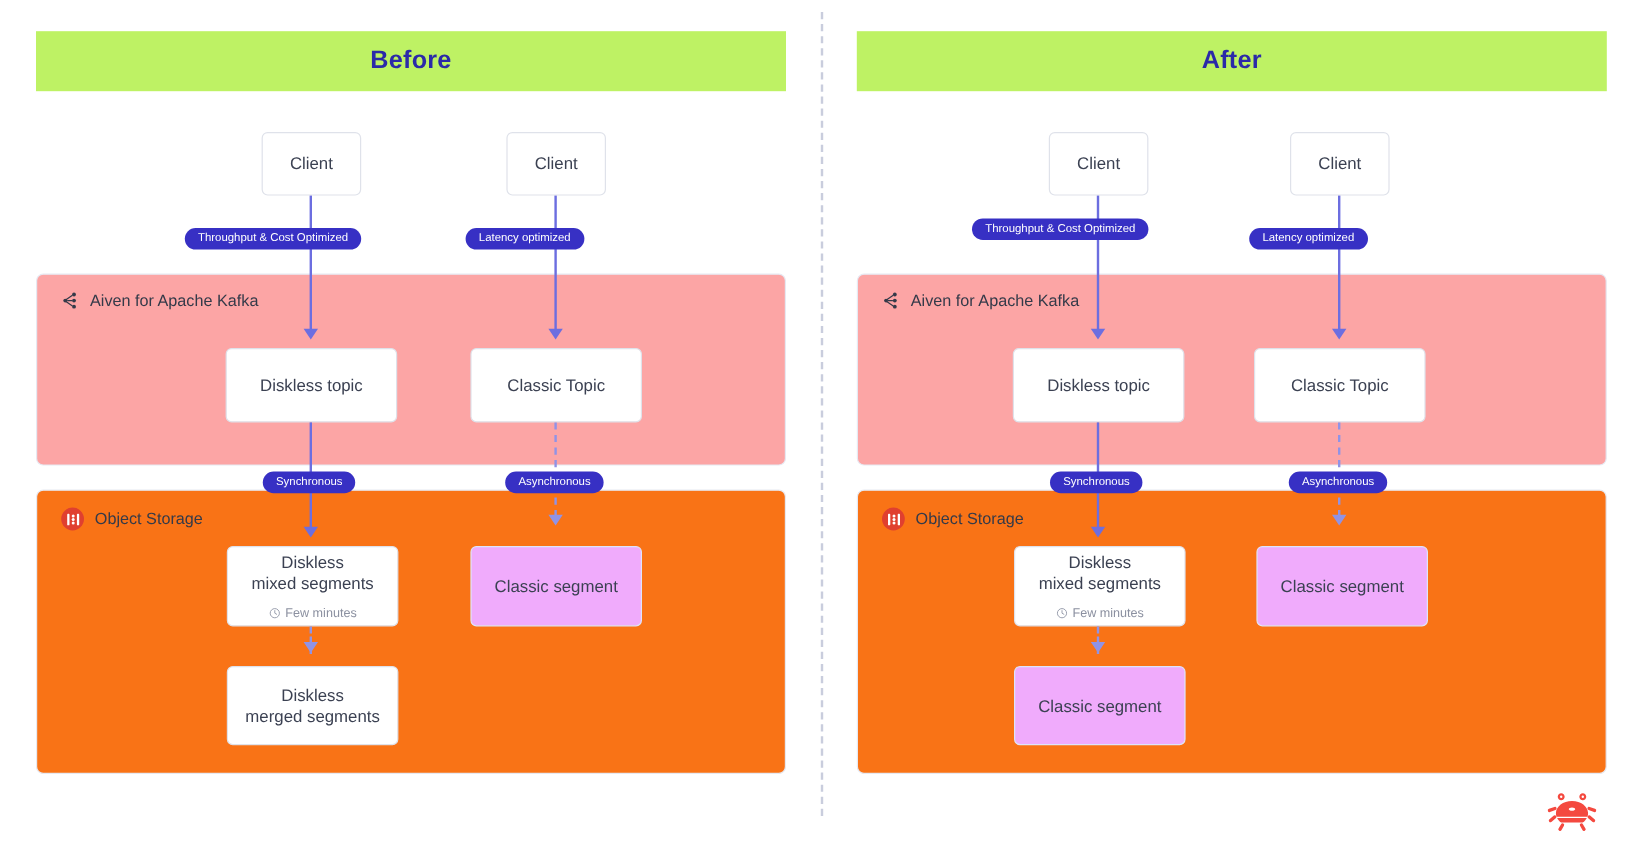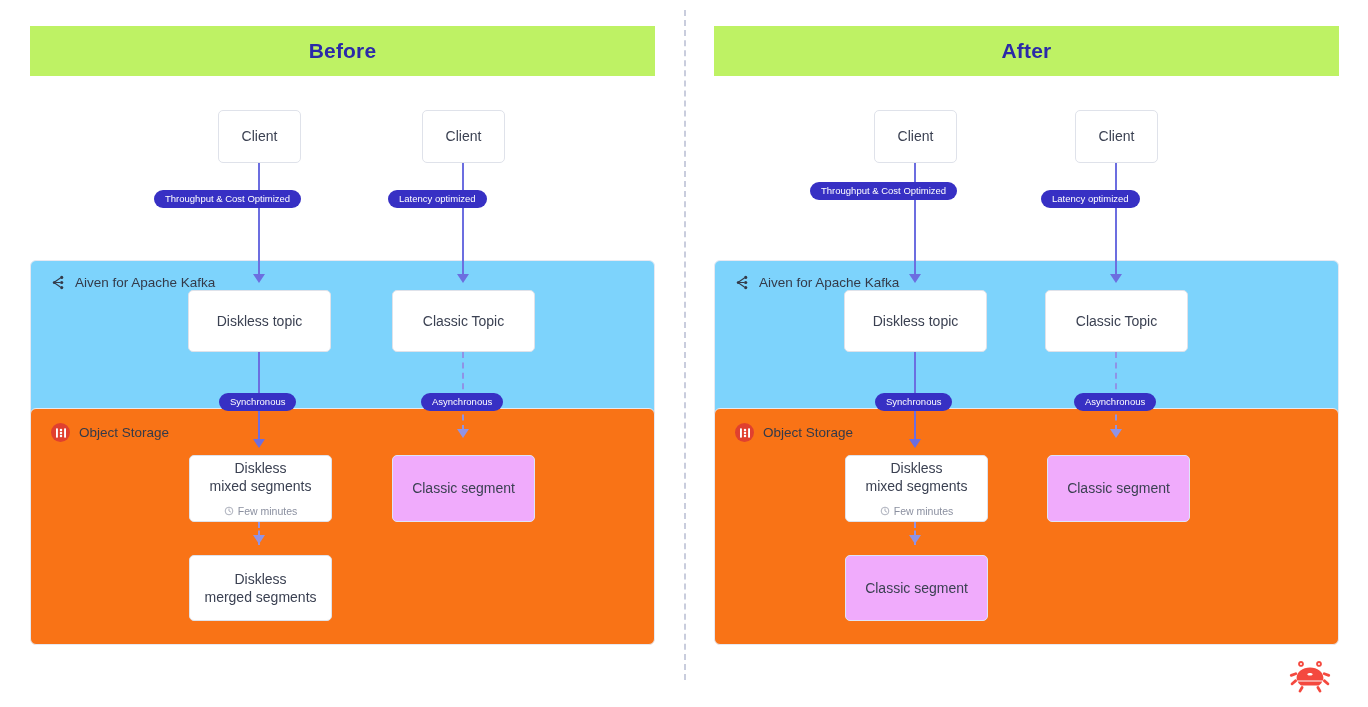--- a/index.html
+++ b/index.html
@@ -54,21 +54,21 @@
     display:flex;align-items:center;gap:4px;
     margin-top:9px;font-size:10.5px;color:#8b90a0;
   }
   .sub svg{display:block;}
 
   
   .region{
     position:absolute;box-sizing:border-box;
     border:1px solid #e6e9f2;border-radius:6px;
   }
-  .region.kafka{background:#7dd3fc;margin-top:32px;}
+  .region.kafka{background:#fca5a5;}
   .region.storage{background:#f97316;}
   .region-label{
     position:absolute;left:20px;top:14px;
     display:flex;align-items:center;gap:9px;
     font-size:13.5px;color:#343a49;font-weight:500;
   }
 
   
   .ic{display:block;}
   .minio{

